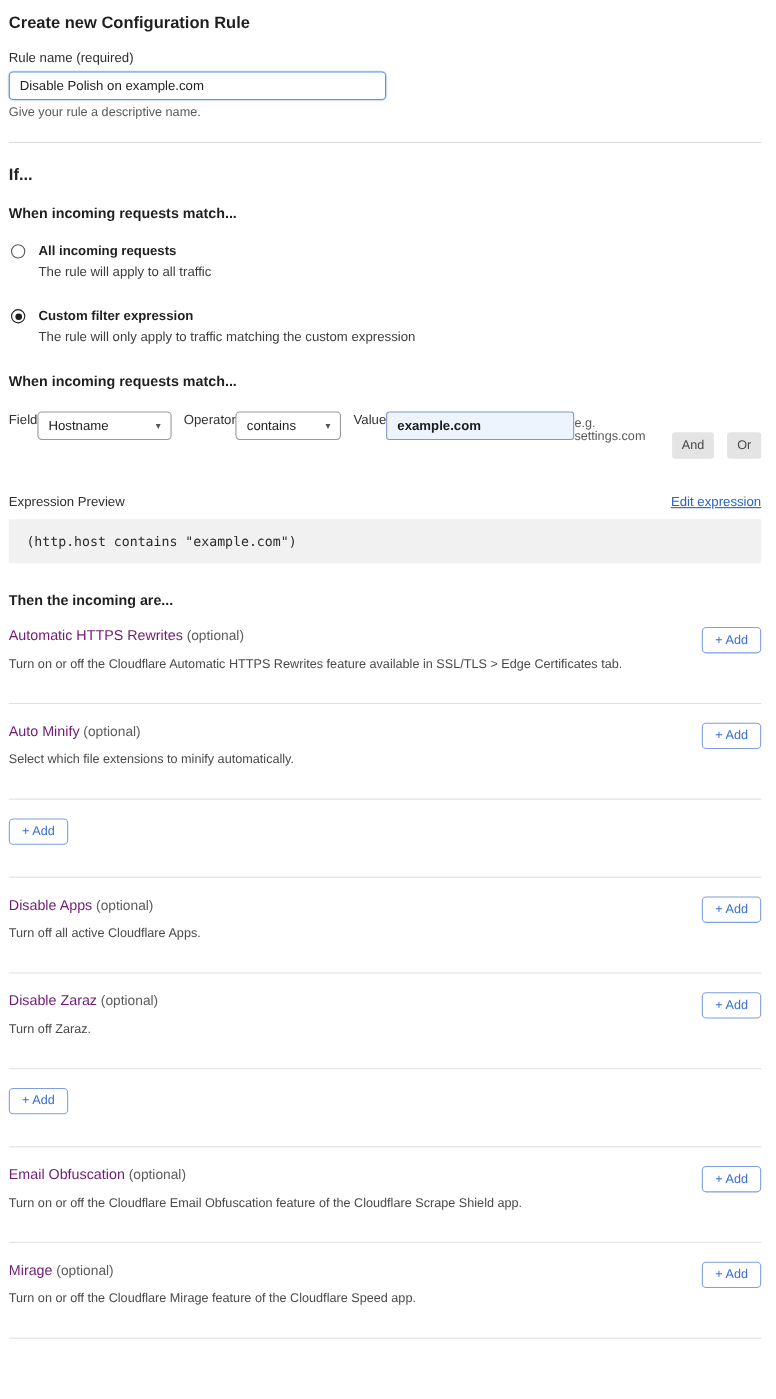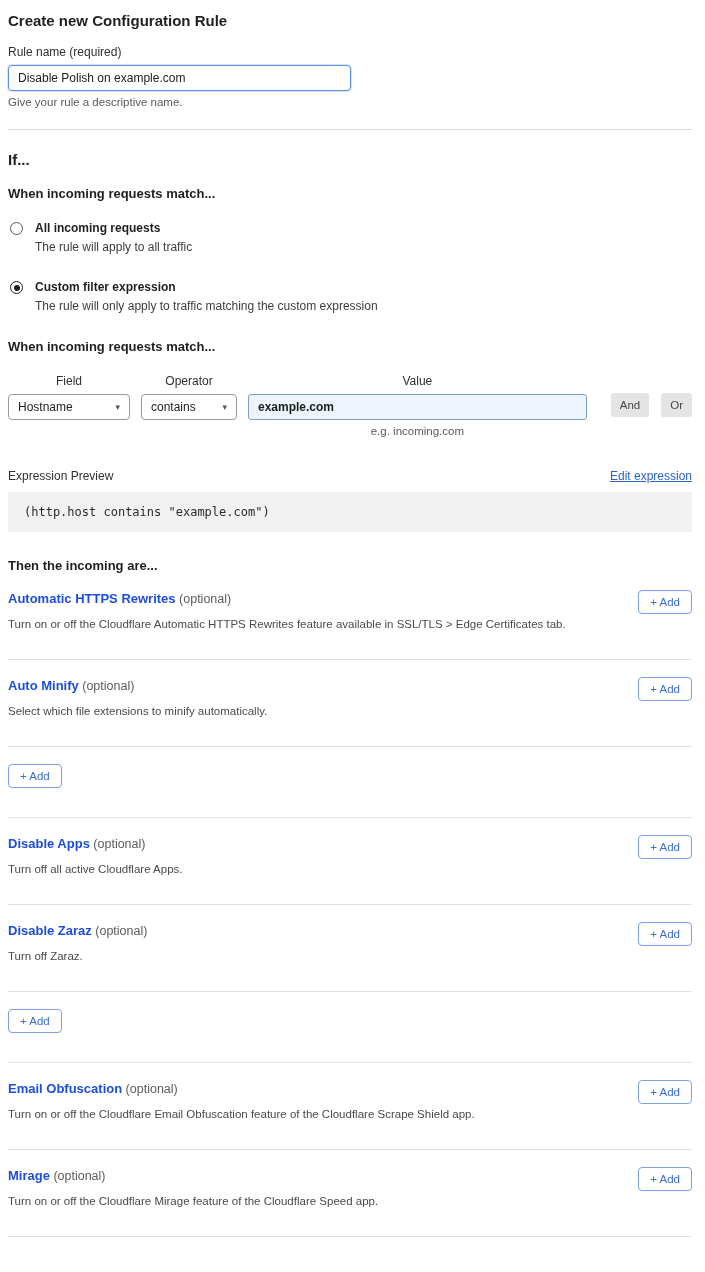--- a/index.html
+++ b/index.html
@@ -34,21 +34,21 @@
   }
   .radio-circle.selected { border-color: #1f1f1f; }
   .radio-circle.selected::after {
     content: ""; position: absolute; left: 2.5px; top: 2.5px; width: 6px; height: 6px;
     border-radius: 50%; background: #1f1f1f;
   }
   .radio-title { font-size: 12px; font-weight: bold; color: #1f1f1f; line-height: 1.25; }
   .radio-desc { font-size: 12px; color: #3d3d3d; margin-top: 4px; }
 
   .builder-row { display: flex; align-items: flex-start; margin-top: 2px; }
-  .builder-col { display: flex; flex-direction: column; align-items: center; }
+  .builder-col { display: flex; flex-direction: row; }
   .builder-col + .builder-col { margin-left: 11px; }
   .select-box {
     height: 26px; background: #fff; border: 1px solid #9a9a9a; border-radius: 4px;
     display: flex; align-items: center; justify-content: space-between;
     padding: 0 9px; font-size: 12px; color: #222; cursor: pointer;
   }
   .chevron { font-size: 9px; color: #555; margin-left: 8px; }
   .field-select { width: 122px; }
   .operator-select { width: 96px; }
   .value-col { flex: 1; }
@@ -73,21 +73,21 @@
     margin-top: 9px; background: #f1f1f1; padding: 13px 16px;
     font-family: "DejaVu Sans Mono", "Liberation Mono", monospace;
     font-size: 12px; color: #2b2b2b;
   }
 
   .then-heading { font-size: 13px; font-weight: bold; margin: 26px 0 0 0; color: #1f1f1f; }
 
   .setting { display: flex; justify-content: space-between; align-items: flex-start;
     padding: 16px 0 29px 0; border-bottom: 1px solid #e2e2e2; }
   .setting:last-child { border-bottom: none; }
-  .setting-title { font-size: 13px; font-weight: bold; color: #1d4ed8; }
+  .setting-title { font-size: 13px; font-weight: normal; color: #701a75; }
   .setting-optional { font-size: 12.5px; color: #5c5c5c; font-weight: normal; }
   .setting-desc { font-size: 11.5px; color: #4a4a4a; margin-top: 11px; }
   .add-btn {
     background: #fff; border: 1px solid #7d9fe3; border-radius: 4px; color: #3b6ed0;
     font-size: 11.5px; padding: 5px 11px; cursor: pointer; flex: 0 0 auto; margin-top: 1px;
     font-family: "Liberation Sans", sans-serif;
   }
 </style>
 </head>
 <body>
@@ -132,21 +132,21 @@
   <div class="builder-col">
     <div class="small-label">Operator</div>
     <div class="select-box operator-select">
       <span>contains</span>
       <span class="chevron">▾</span>
     </div>
   </div>
   <div class="builder-col value-col">
     <div class="small-label">Value</div>
     <input class="text-input value-input" value="example.com" style="">
-    <div class="help-text">e.g. incoming.com</div>
+    <div class="help-text">e.g. settings.com</div>
   </div>
   <div class="andor-wrap">
     <button class="andor-btn">And</button>
     <button class="andor-btn">Or</button>
   </div>
 </div>
 
 <div class="expr-head">
   <span class="expr-label">Expression Preview</span>
   <a class="expr-link">Edit expression</a>

